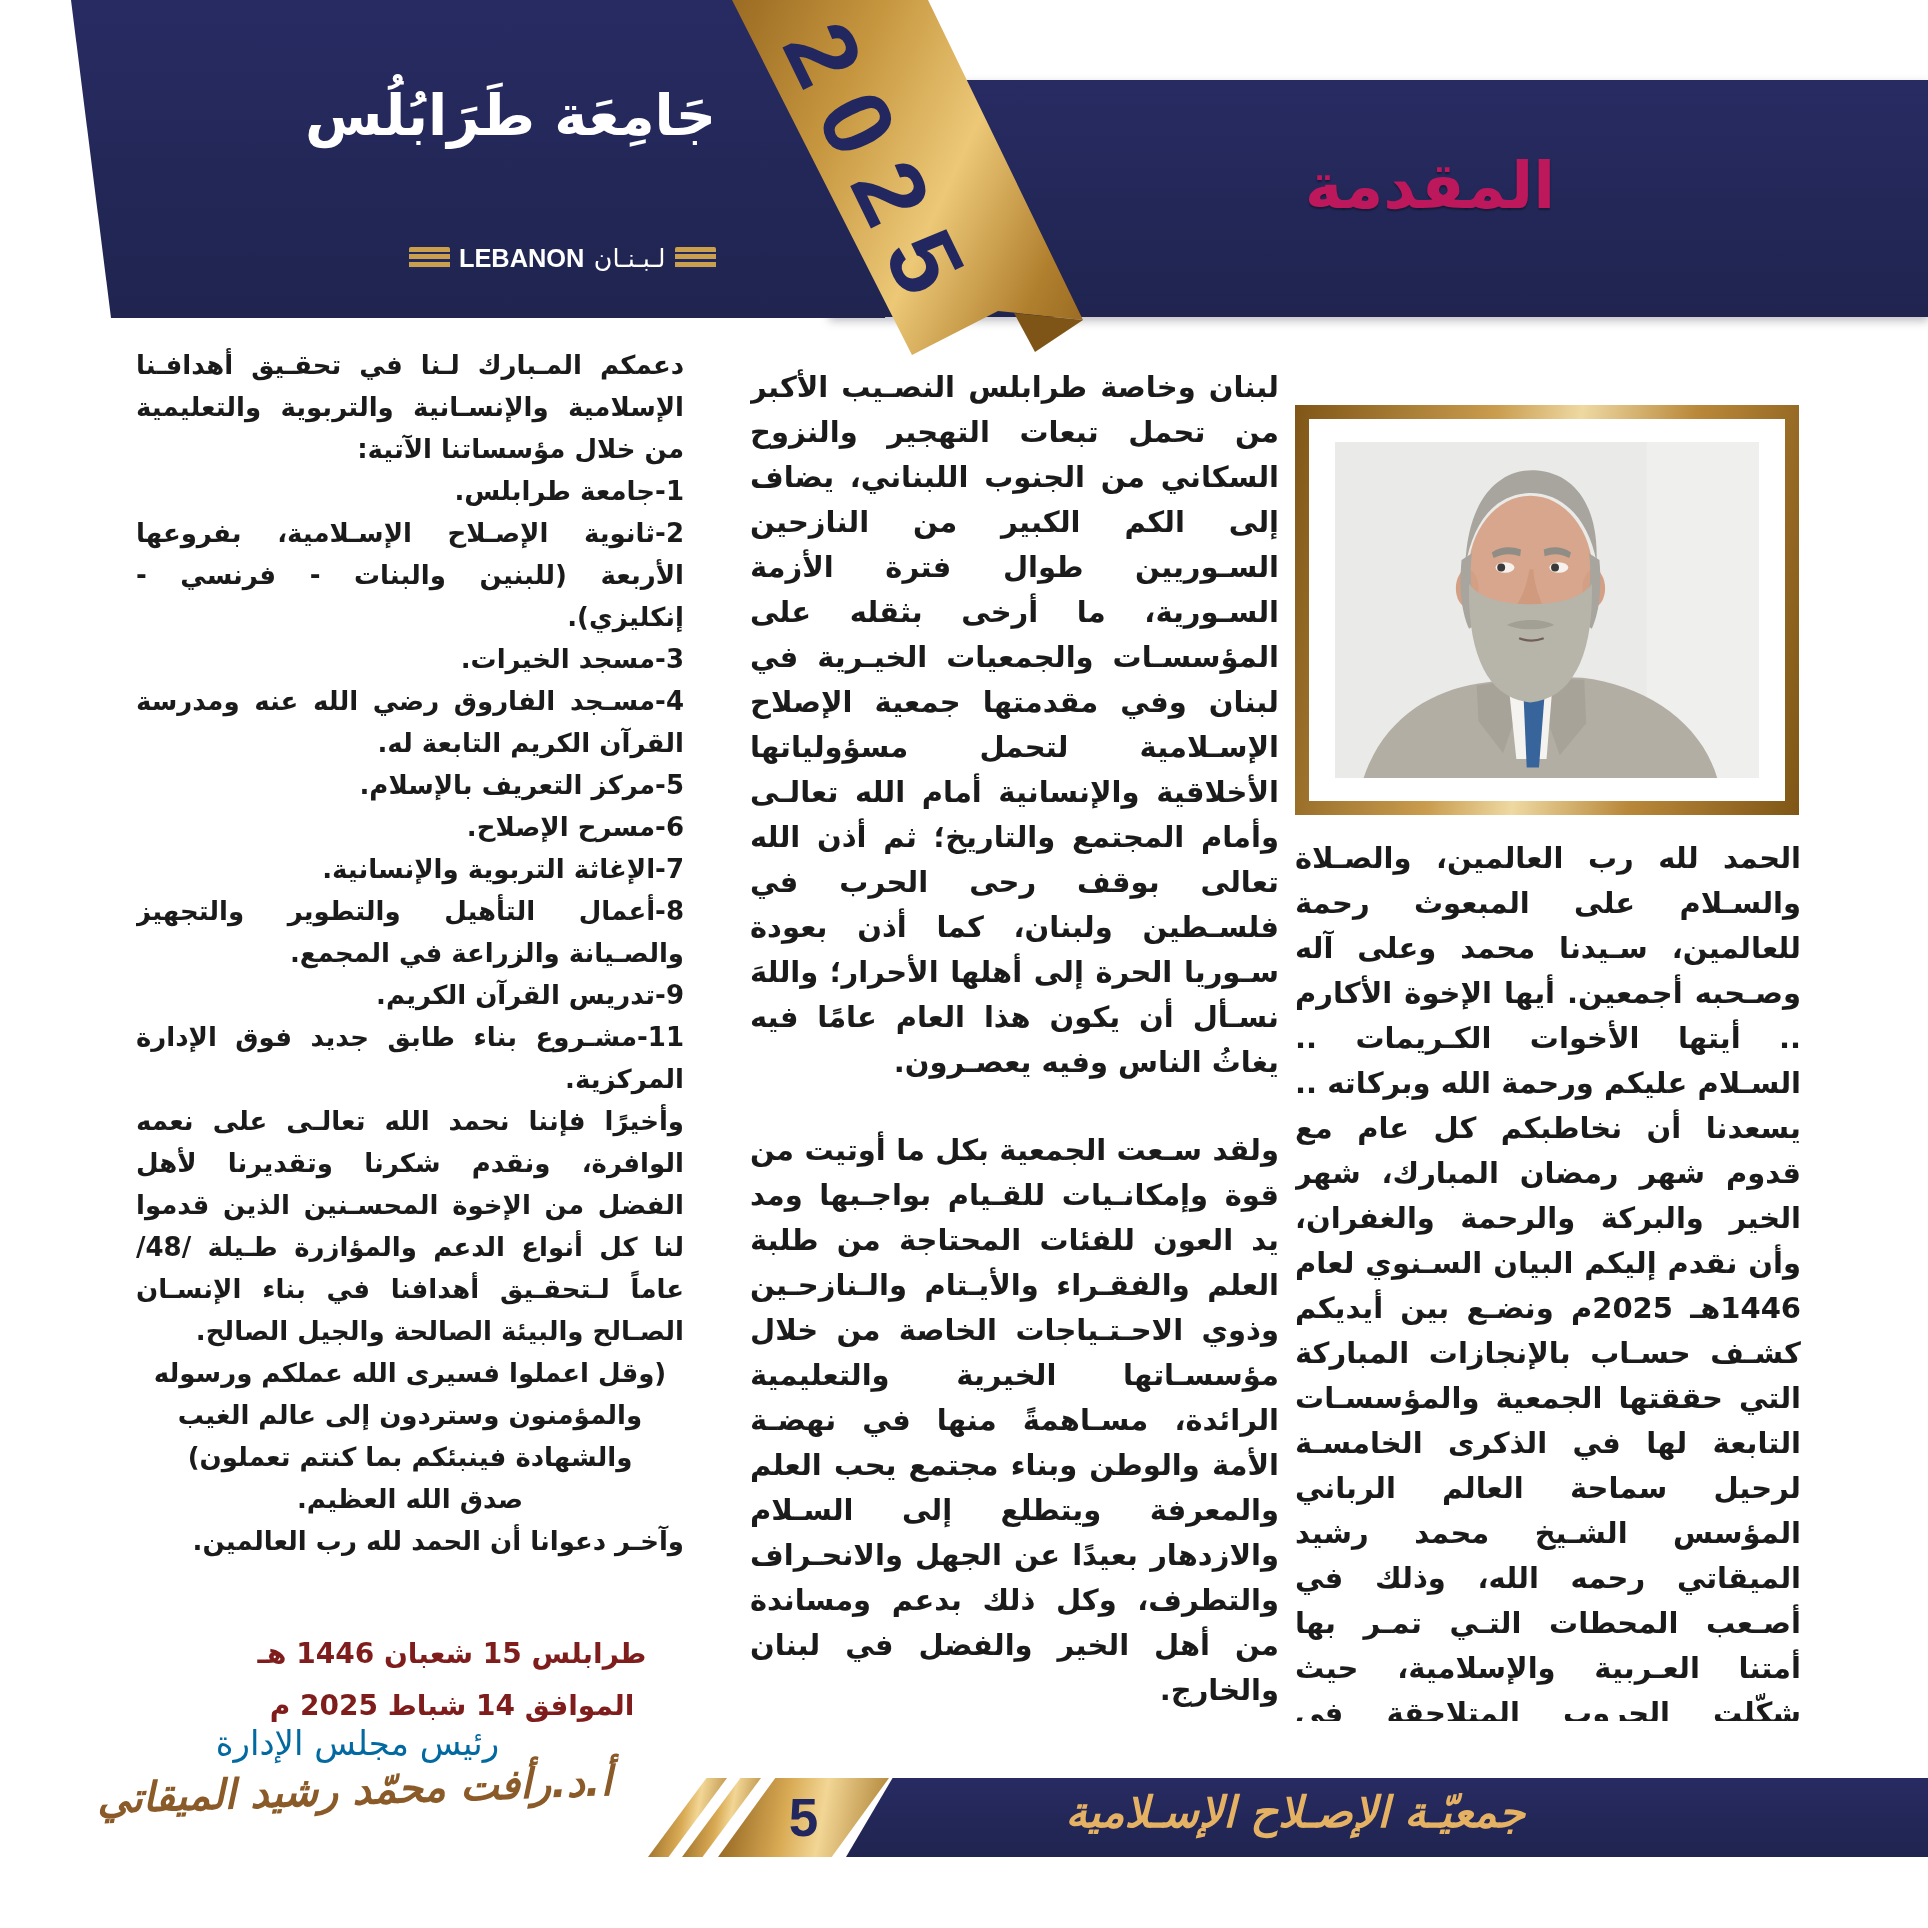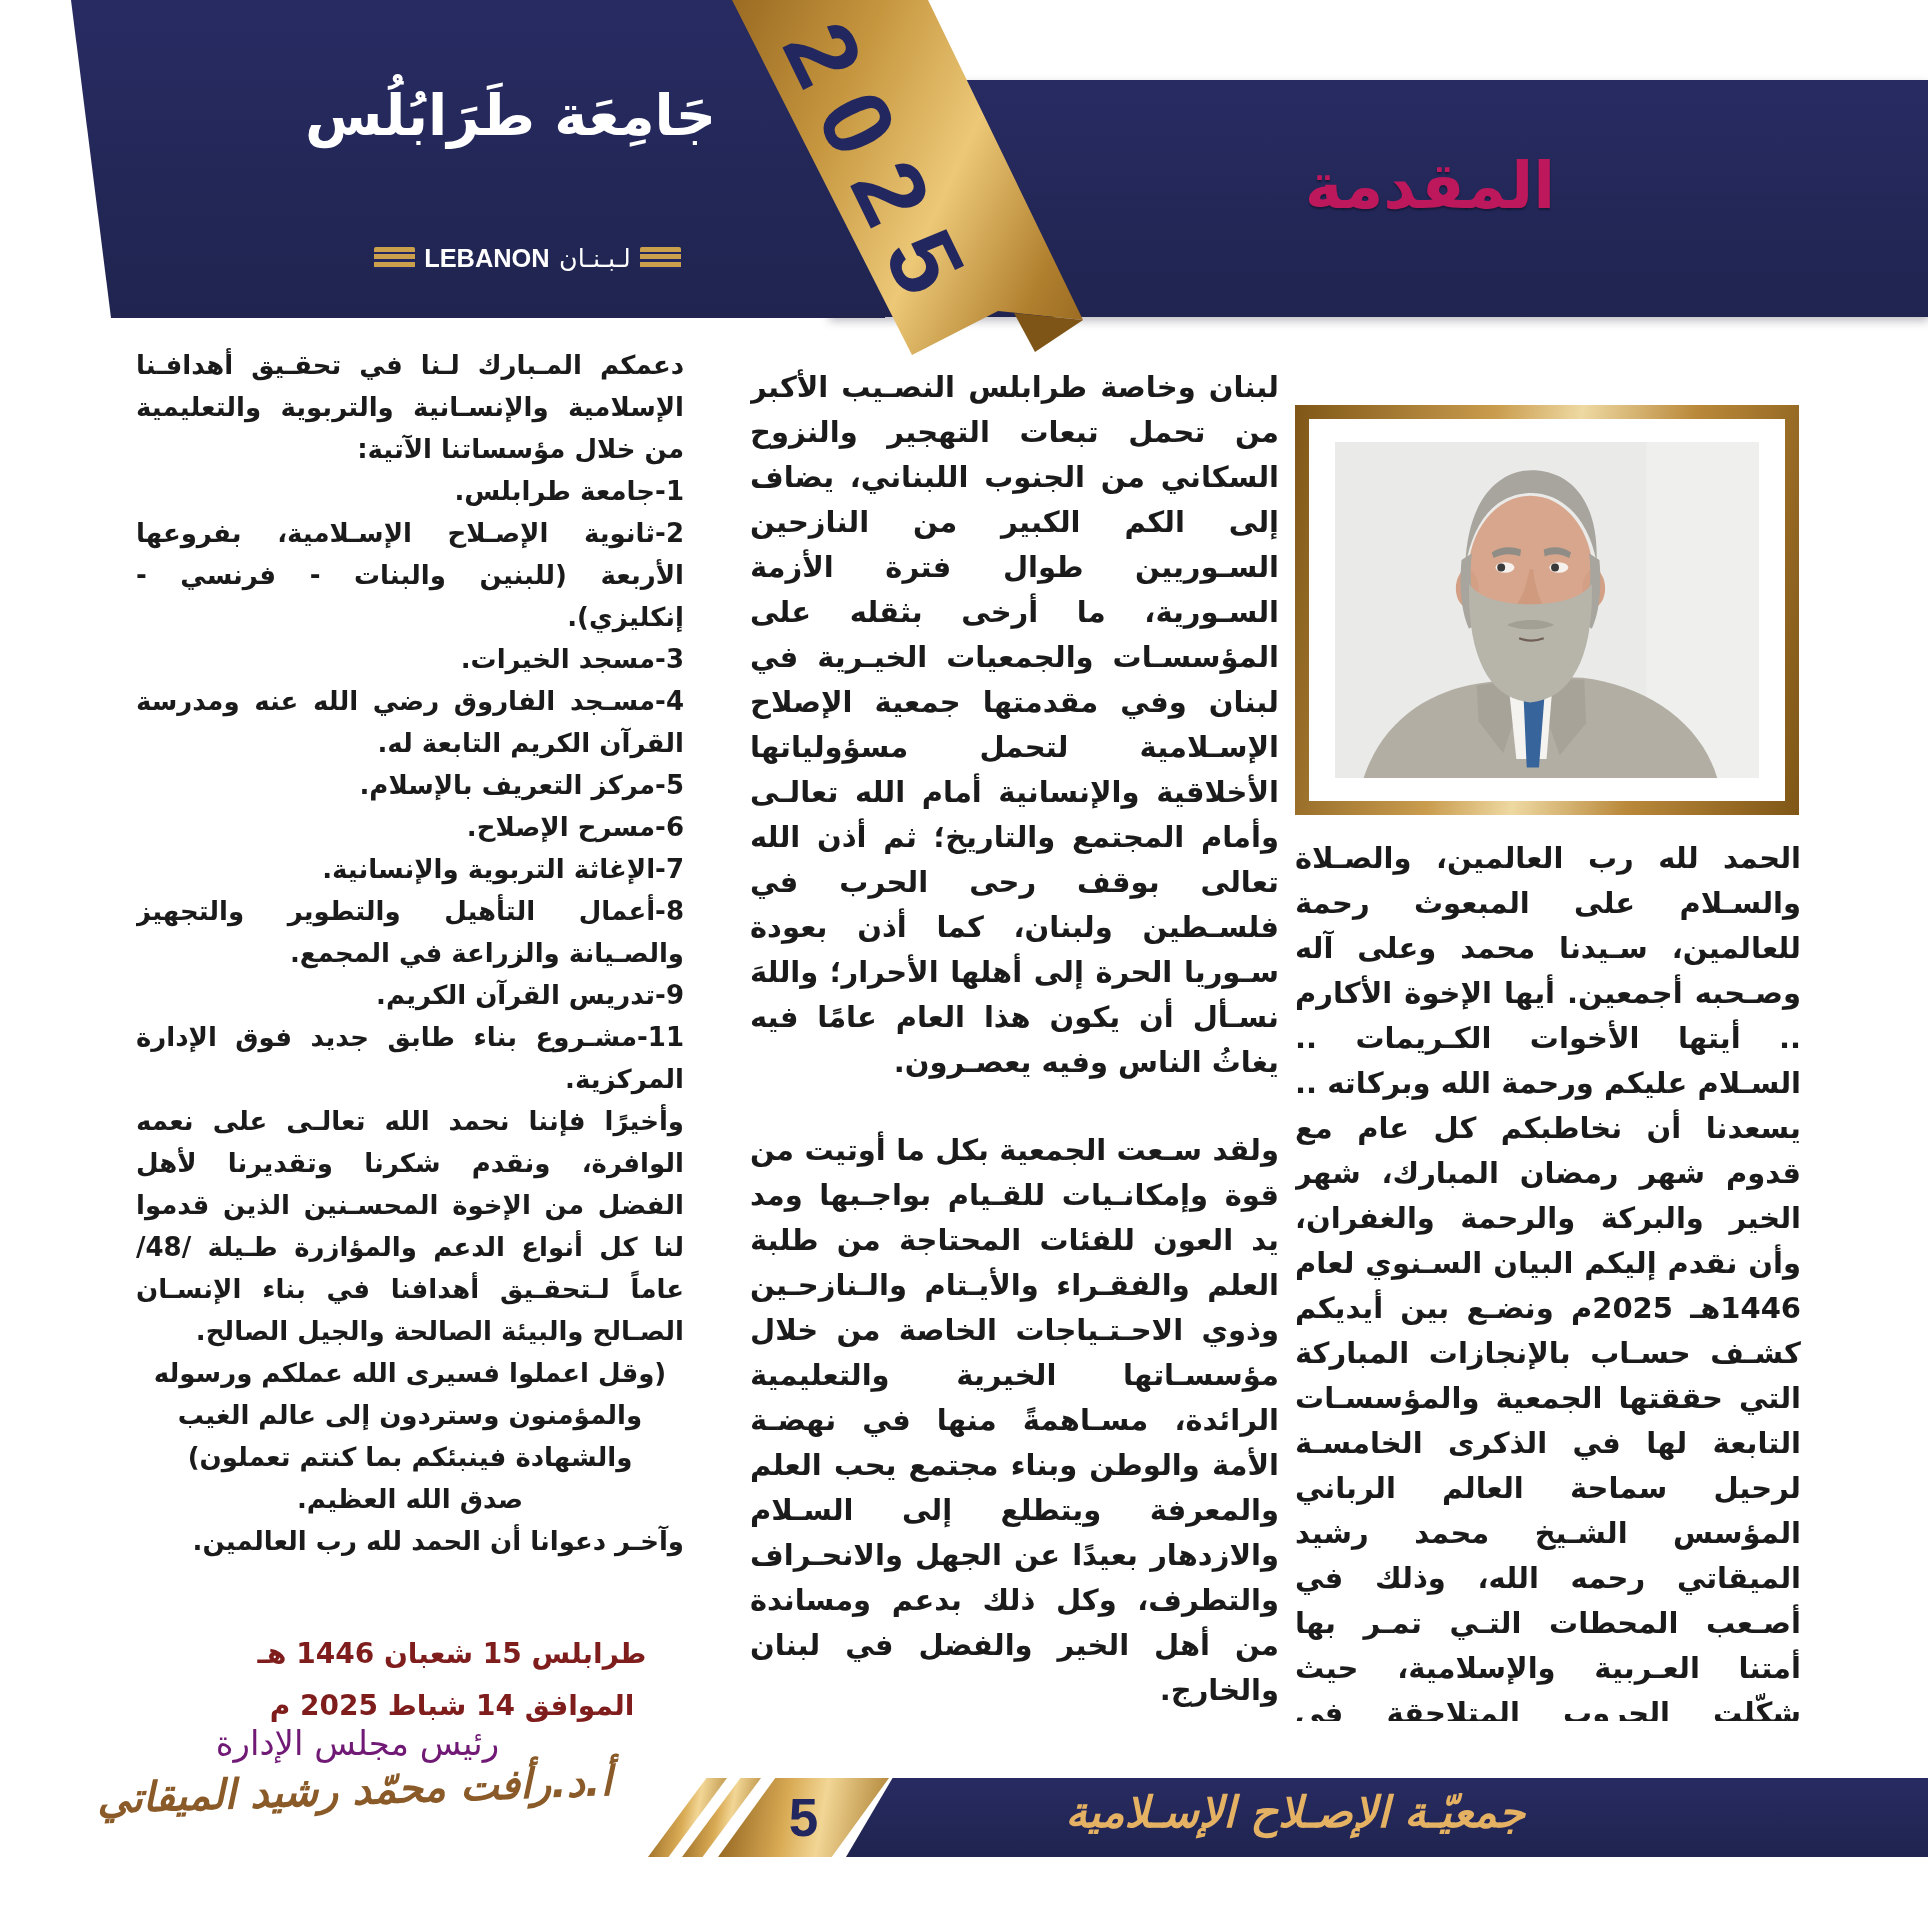--- a/index.html
+++ b/index.html
@@ -29,21 +29,21 @@
     font-family:"Liberation Sans",sans-serif;font-weight:bold;font-size:98px;
     letter-spacing:22.6px;color:#232760;z-index:6;}
 
   
   .logo-callig{position:absolute;left:339px;top:83px;width:377px;text-align:center;
     font-size:56px;font-weight:bold;color:#ffffff;white-space:nowrap;direction:rtl;z-index:7;}
   .logo-en{position:absolute;left:339px;top:186px;width:377px;text-align:center;
     font-family:"Liberation Sans",sans-serif;font-size:38px;font-weight:500;
     color:#ffffff;white-space:nowrap;z-index:7;}
   .logo-lebanon{position:absolute;left:339px;top:243px;width:377px;display:flex;
-    align-items:center;justify-content:center;gap:9.4px;z-index:7;}
+    align-items:center;justify-content:flex-end;gap:9.4px;z-index:7;}
   .flag-bar{width:41px;height:22.6px;
     background:repeating-linear-gradient(180deg,#caa04c 0 4.7px,#232760 4.7px 7.5px);
     border-radius:1.9px;}
   .logo-lebanon .en{font-family:"Liberation Sans",sans-serif;font-size:25.4px;font-weight:bold;color:#fff;}
   .logo-lebanon .ar{font-size:25.4px;font-weight:normal;color:#fff;direction:rtl;}
 
   
   .photo-frame{position:absolute;left:1295px;top:405px;width:504px;height:410px;
     background:linear-gradient(100deg,#7f5616,#c99c4e 35%,#eed9a2 50%,#b9883a 70%,#7f5616);
     padding:0;box-sizing:border-box;z-index:2;}
@@ -61,21 +61,21 @@
   .justify-last{text-align-last:justify;}
   .inst{margin:0;}
   .closing{margin-top:22.6px;}
   .verse{text-align:center;text-align-last:center;}
   .attrib{text-align:center;text-align-last:center;}
 
   
   .place-date{position:absolute;left:207px;width:490px;text-align:center;direction:rtl;
     font-size:28px;font-weight:bold;color:#7f1d1d;}
   .role{position:absolute;left:160px;top:1723px;width:395px;text-align:center;direction:rtl;
-    font-size:34px;color:#701a75;}
+    font-size:34px;color:#0369a1;}
   .signature{position:absolute;left:104px;top:1766px;width:508px;text-align:center;direction:rtl;
     font-size:41px;font-weight:bold;font-style:italic;color:#8a5a28;transform:rotate(-2deg);
     white-space:nowrap;}
 
   
   .f-stripe{position:absolute;top:1778px;width:79px;height:79px;
     background:linear-gradient(100deg,#8a5c1a,#d9ab55 45%,#f2d695 60%,#a97c2e);
     clip-path:polygon(74% 0,100% 0,26% 100%,0 100%);}
   .f-num{position:absolute;left:718px;top:1778px;width:171px;height:79px;
     background:linear-gradient(100deg,#8a5c1a,#d9ab55 40%,#f2d695 60%,#a97c2e);

